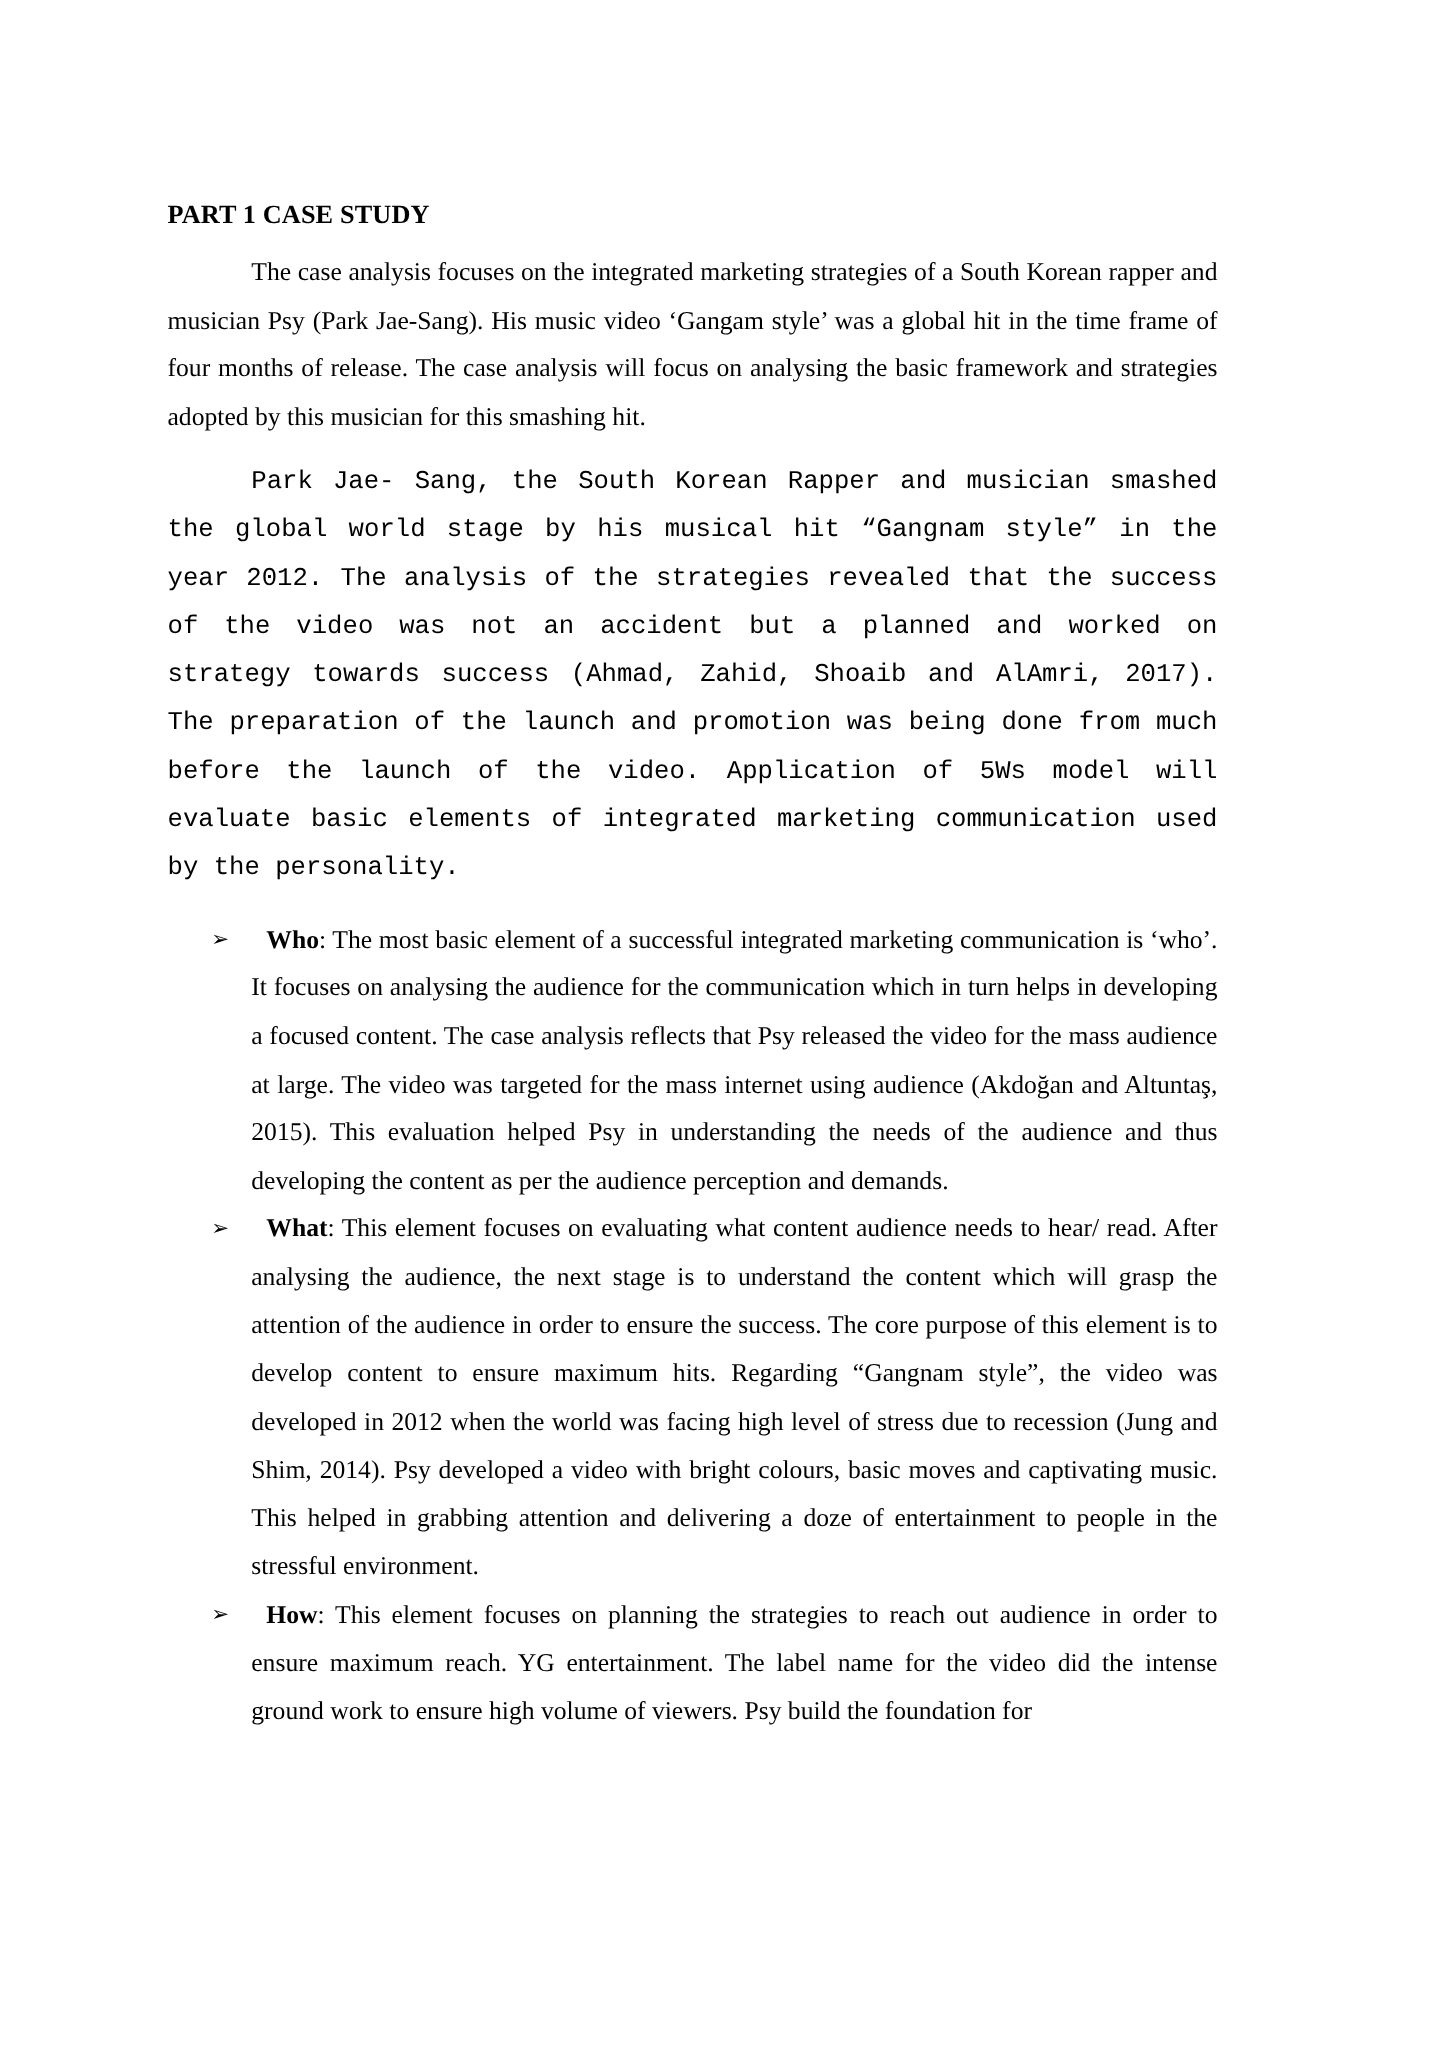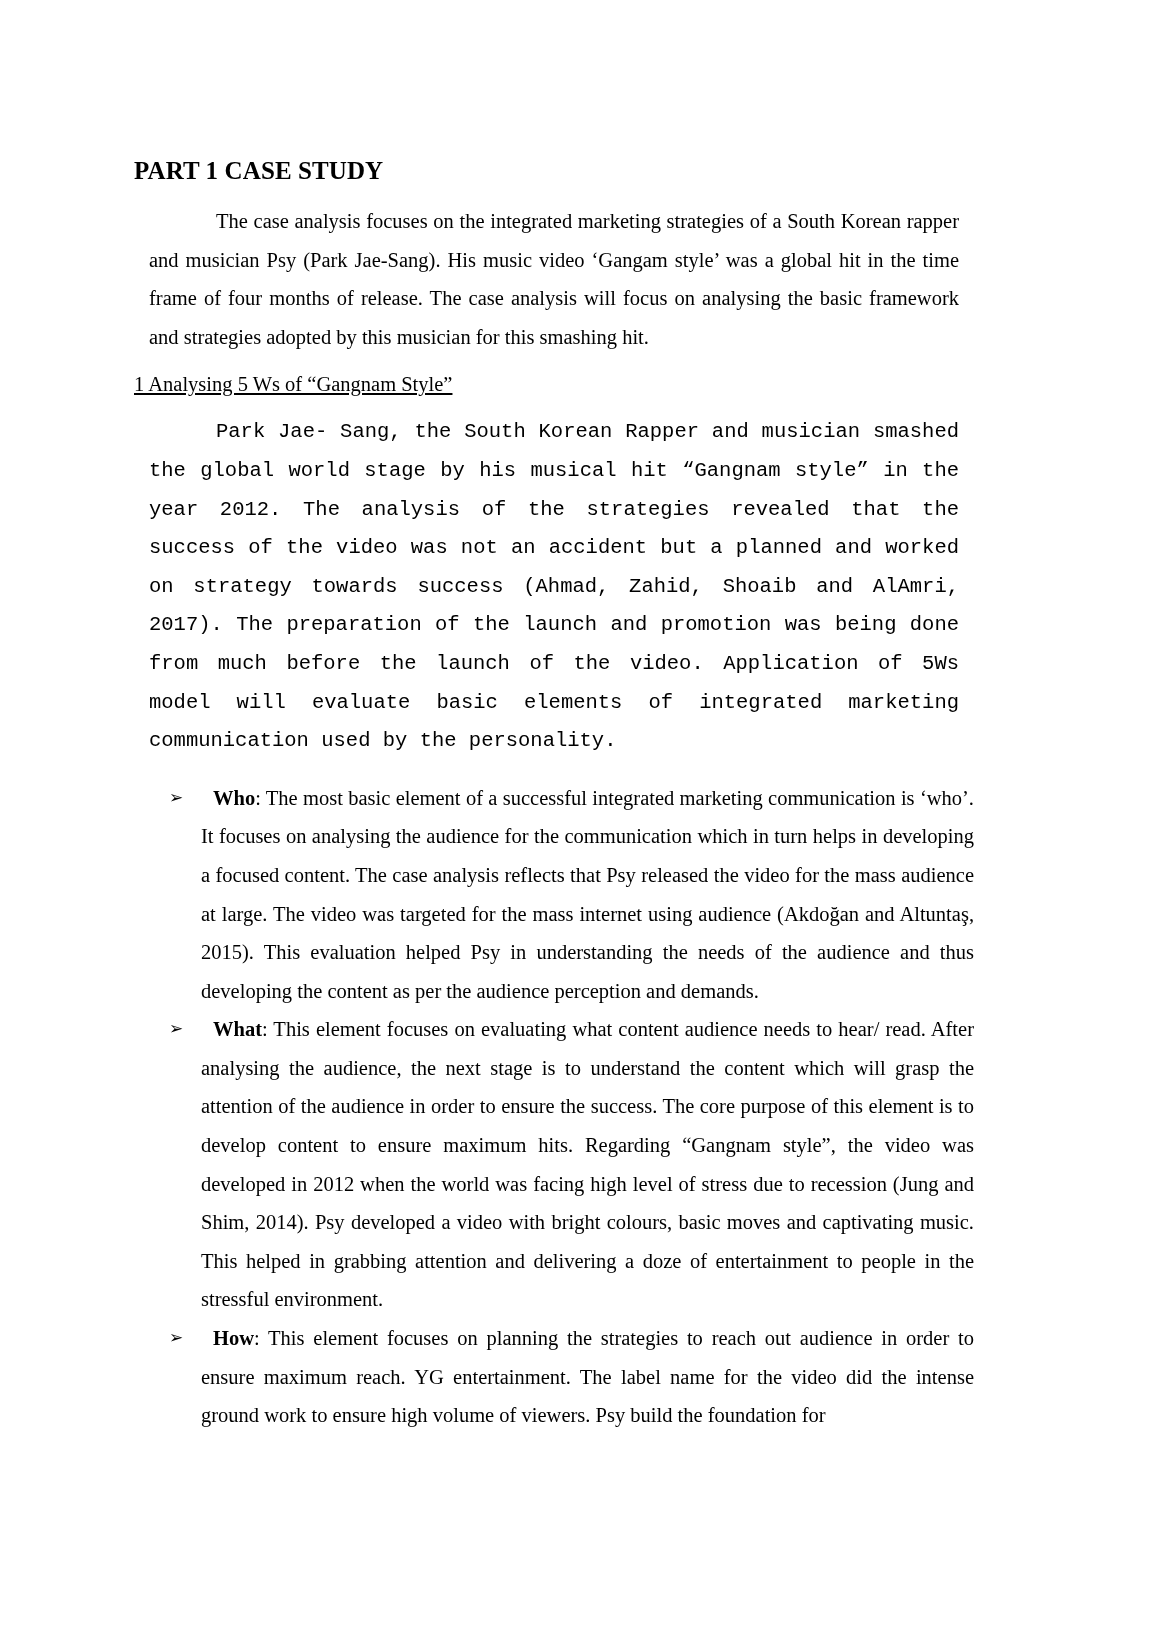--- a/index.html
+++ b/index.html
@@ -15,38 +15,38 @@
     font-family: "Liberation Serif", "DejaVu Serif", serif;
     color: #000000;
   }
   .page {
     position: absolute;
     left: 134px;
     top: 155px;
     width: 840px;
   }
   .title {
-    font-size: 25px;
+    font-size: 21px;
     font-weight: bold;
     line-height: 32px;
     margin: 0 0 12px 0;
     letter-spacing: 0.1px;
   }
   .subhead {
     font-size: 20.5px;
     line-height: 28px;
     text-decoration: underline;
     text-underline-offset: 2px;
     margin: 0 0 2px 0;
   }
   .para {
     font-size: 20.5px;
     line-height: 38.6px;
     text-align: justify;
-    margin: 15px;
+    margin: 0;
     text-indent: 67px;
   }
   .para.intro { margin-bottom: 14px; }
   .para.analysis { margin-bottom: 18px; font-family: Liberation Mono, monospace; }
   .bullets {
     list-style: none;
     margin: 0;
     padding: 0;
   }
   .bullet {
@@ -66,21 +66,20 @@
   .bullet-term { font-weight: bold; margin-left: 12px; }
 </style>
 </head>
 <body>
 
 <div class="page">
   <h1 class="title">PART 1 CASE STUDY</h1>
 
   <p class="para intro">The case analysis focuses on the integrated marketing strategies of a South Korean rapper and musician Psy (Park Jae-Sang). His music video ‘Gangam style’ was a global hit in the time frame of four months of release. The case analysis will focus on analysing the basic framework and strategies adopted by this musician for this smashing hit.</p>
 
-  <div class="subhead">1 Analysing 5 Ws of “Gangnam Style”</div>
   <p class="para analysis">Park Jae- Sang, the South Korean Rapper and musician smashed the global world stage by his musical hit “Gangnam style” in the year 2012. The analysis of the strategies revealed that the success of the video was not an accident but a planned and worked on strategy towards success (Ahmad, Zahid, Shoaib and AlAmri, 2017). The preparation of the launch and promotion was being done from much before the launch of the video. Application of 5Ws model will evaluate basic elements of integrated marketing communication used by the personality.</p>
 
   <ul class="bullets">
     <li class="bullet">
       <span class="bullet-icon">➢</span><span class="bullet-term">Who</span><span>: The most basic element of a successful integrated marketing communication is ‘who’. It focuses on analysing the audience for the communication which in turn helps in developing a focused content. The case analysis reflects that Psy released the video for the mass audience at large. The video was targeted for the mass internet using audience (Akdoğan and Altuntaş, 2015). This evaluation helped Psy in understanding the needs of the audience and thus developing the content as per the audience perception and demands.</span>
     </li>
     <li class="bullet">
       <span class="bullet-icon">➢</span><span class="bullet-term">What</span><span>: This element focuses on evaluating what content audience needs to hear/ read. After analysing the audience, the next stage is to understand the content which will grasp the attention of the audience in order to ensure the success. The core purpose of this element is to develop content to ensure maximum hits. Regarding “Gangnam style”, the video was developed in 2012 when the world was facing high level of stress due to recession (Jung and Shim, 2014). Psy developed a video with bright colours, basic moves and captivating music. This helped in grabbing attention and delivering a doze of entertainment to people in the stressful environment.</span>
     </li>
     <li class="bullet">

